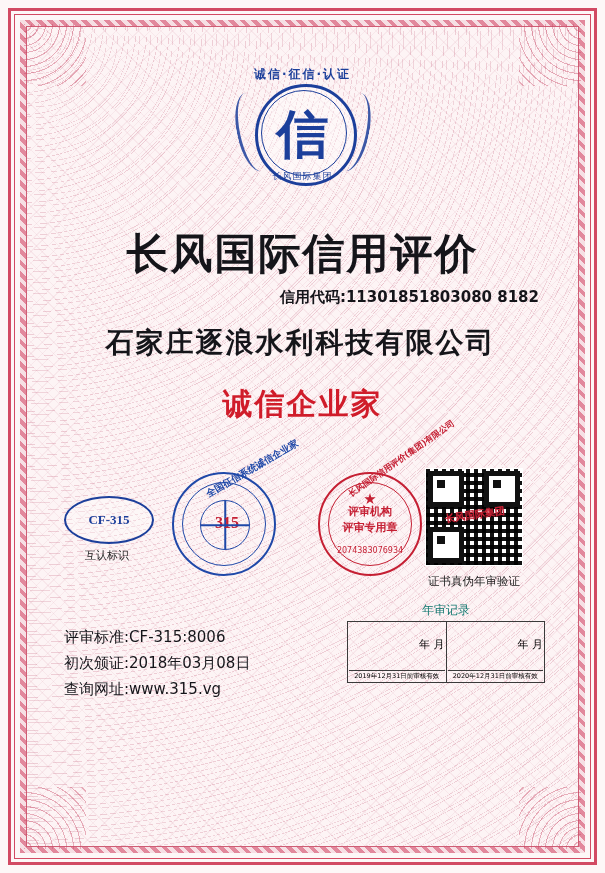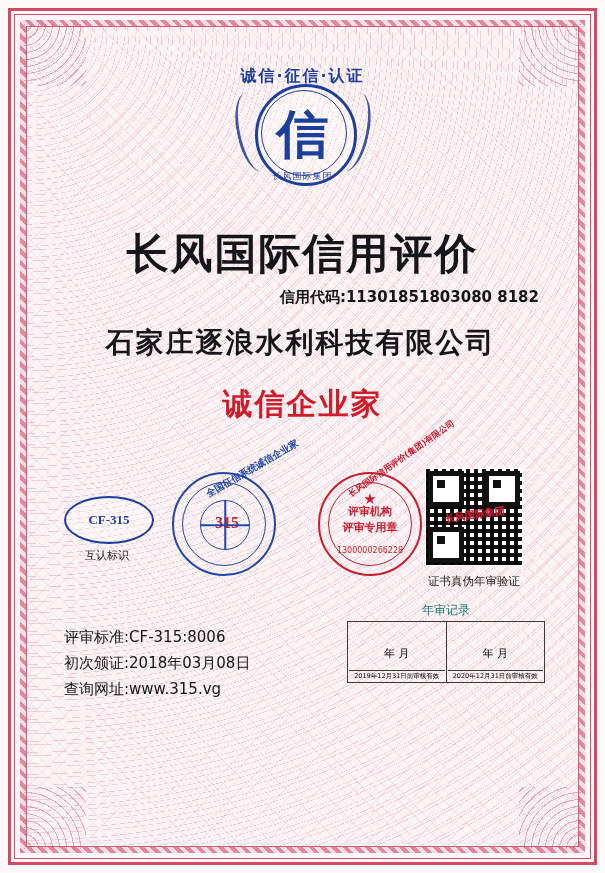--- a/index.html
+++ b/index.html
@@ -77,21 +77,21 @@
   }
   .emblem .xin{
     position:absolute;left:0;top:0;width:160px;height:140px;
     display:flex;align-items:center;justify-content:center;
     color:#1c3f9b;font-size:52px;font-weight:bold;
     font-family:"DejaVu Sans", sans-serif;
     padding-top:6px;box-sizing:border-box;
   }
   .emblem .arc-top{
     position:absolute;left:0;top:4px;width:160px;text-align:center;
-    color:#1c3f9b;font-size:16px;letter-spacing:2px;font-weight:bold;
+    color:#1c3f9b;font-size:12px;letter-spacing:2px;font-weight:bold;
     font-family:"DejaVu Sans", sans-serif;
   }
   .emblem .arc-bottom{
     position:absolute;left:0;top:108px;width:160px;text-align:center;
     color:#1c3f9b;font-size:9px;letter-spacing:1px;
     font-family:"DejaVu Sans", sans-serif;
   }
   .emblem .laurel-l,.emblem .laurel-r{
     position:absolute;top:30px;width:30px;height:80px;
     border-left:3px solid #1c3f9b;border-radius:50%/50%;
@@ -235,21 +235,21 @@
     font-family:"DejaVu Sans", sans-serif;margin-bottom:2px;
   }
   .review table{
     width:198px;border-collapse:collapse;
   }
   .review td{
     border:1px solid #3a3a3a;height:58px;width:50%;
     vertical-align:bottom;text-align:center;
     font-family:"DejaVu Sans", sans-serif;
   }
-  .review .ym{font-size:11px;display:block;margin-bottom:9px;}
+  .review .ym{font-size:11px;display:block;margin-bottom:18px;text-align:right;}
   .review .note{font-size:6.5px;display:block;border-top:1px solid #3a3a3a;padding-top:1px;}
 </style>
 </head>
 <body>
 
 <div class="page">
   <div class="guilloche"></div>
   <div class="frame-outer"></div>
   <div class="frame-mid"></div>
   <div class="frame-inner"></div>
@@ -297,21 +297,21 @@
       <div class="seal-round red">
         <div class="inner-ring"></div>
         <div class="seal-star">★</div>
         <div class="rim-text">
           <span style="transform:rotate(-125deg) translate(41px) rotate(90deg);font-size:8.5px;">长风国际信用评价(集团)有限公司</span>
         </div>
         <div class="seal-center">
           <div>评审机构</div>
           <div>评审专用章</div>
         </div>
-        <div class="seal-code">1300000266228</div>
+        <div class="seal-code">2074383076934</div>
       </div>
 
       <div class="qr">
         <div class="fp a"></div>
         <div class="fp b"></div>
         <div class="fp c"></div>
       </div>
       <div class="qr-stamp">长风国际集团</div>
       <div class="qr-label">证书真伪年审验证</div>
     </div>

